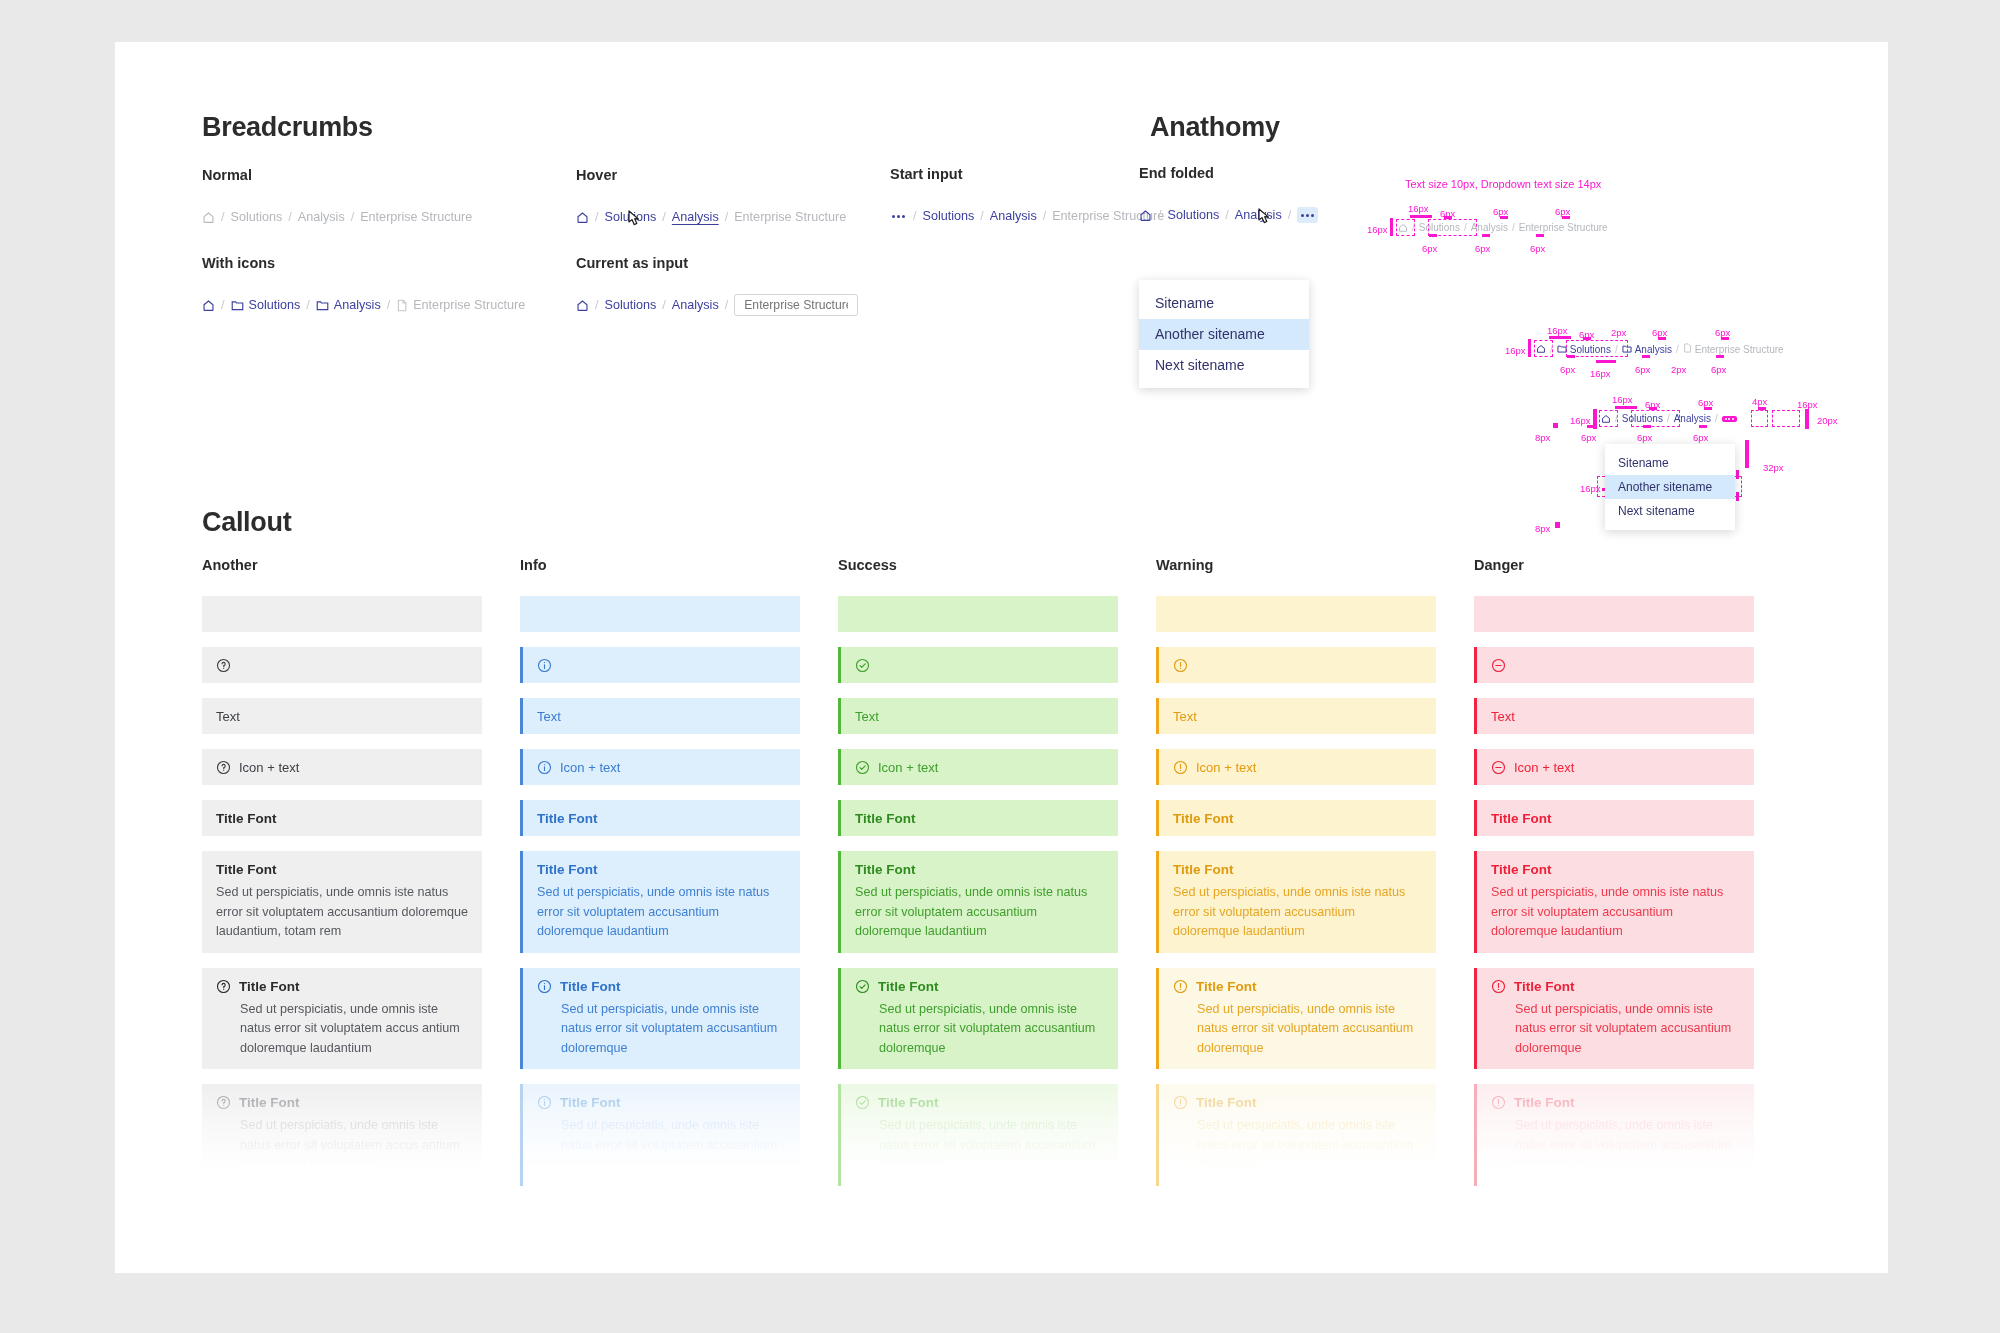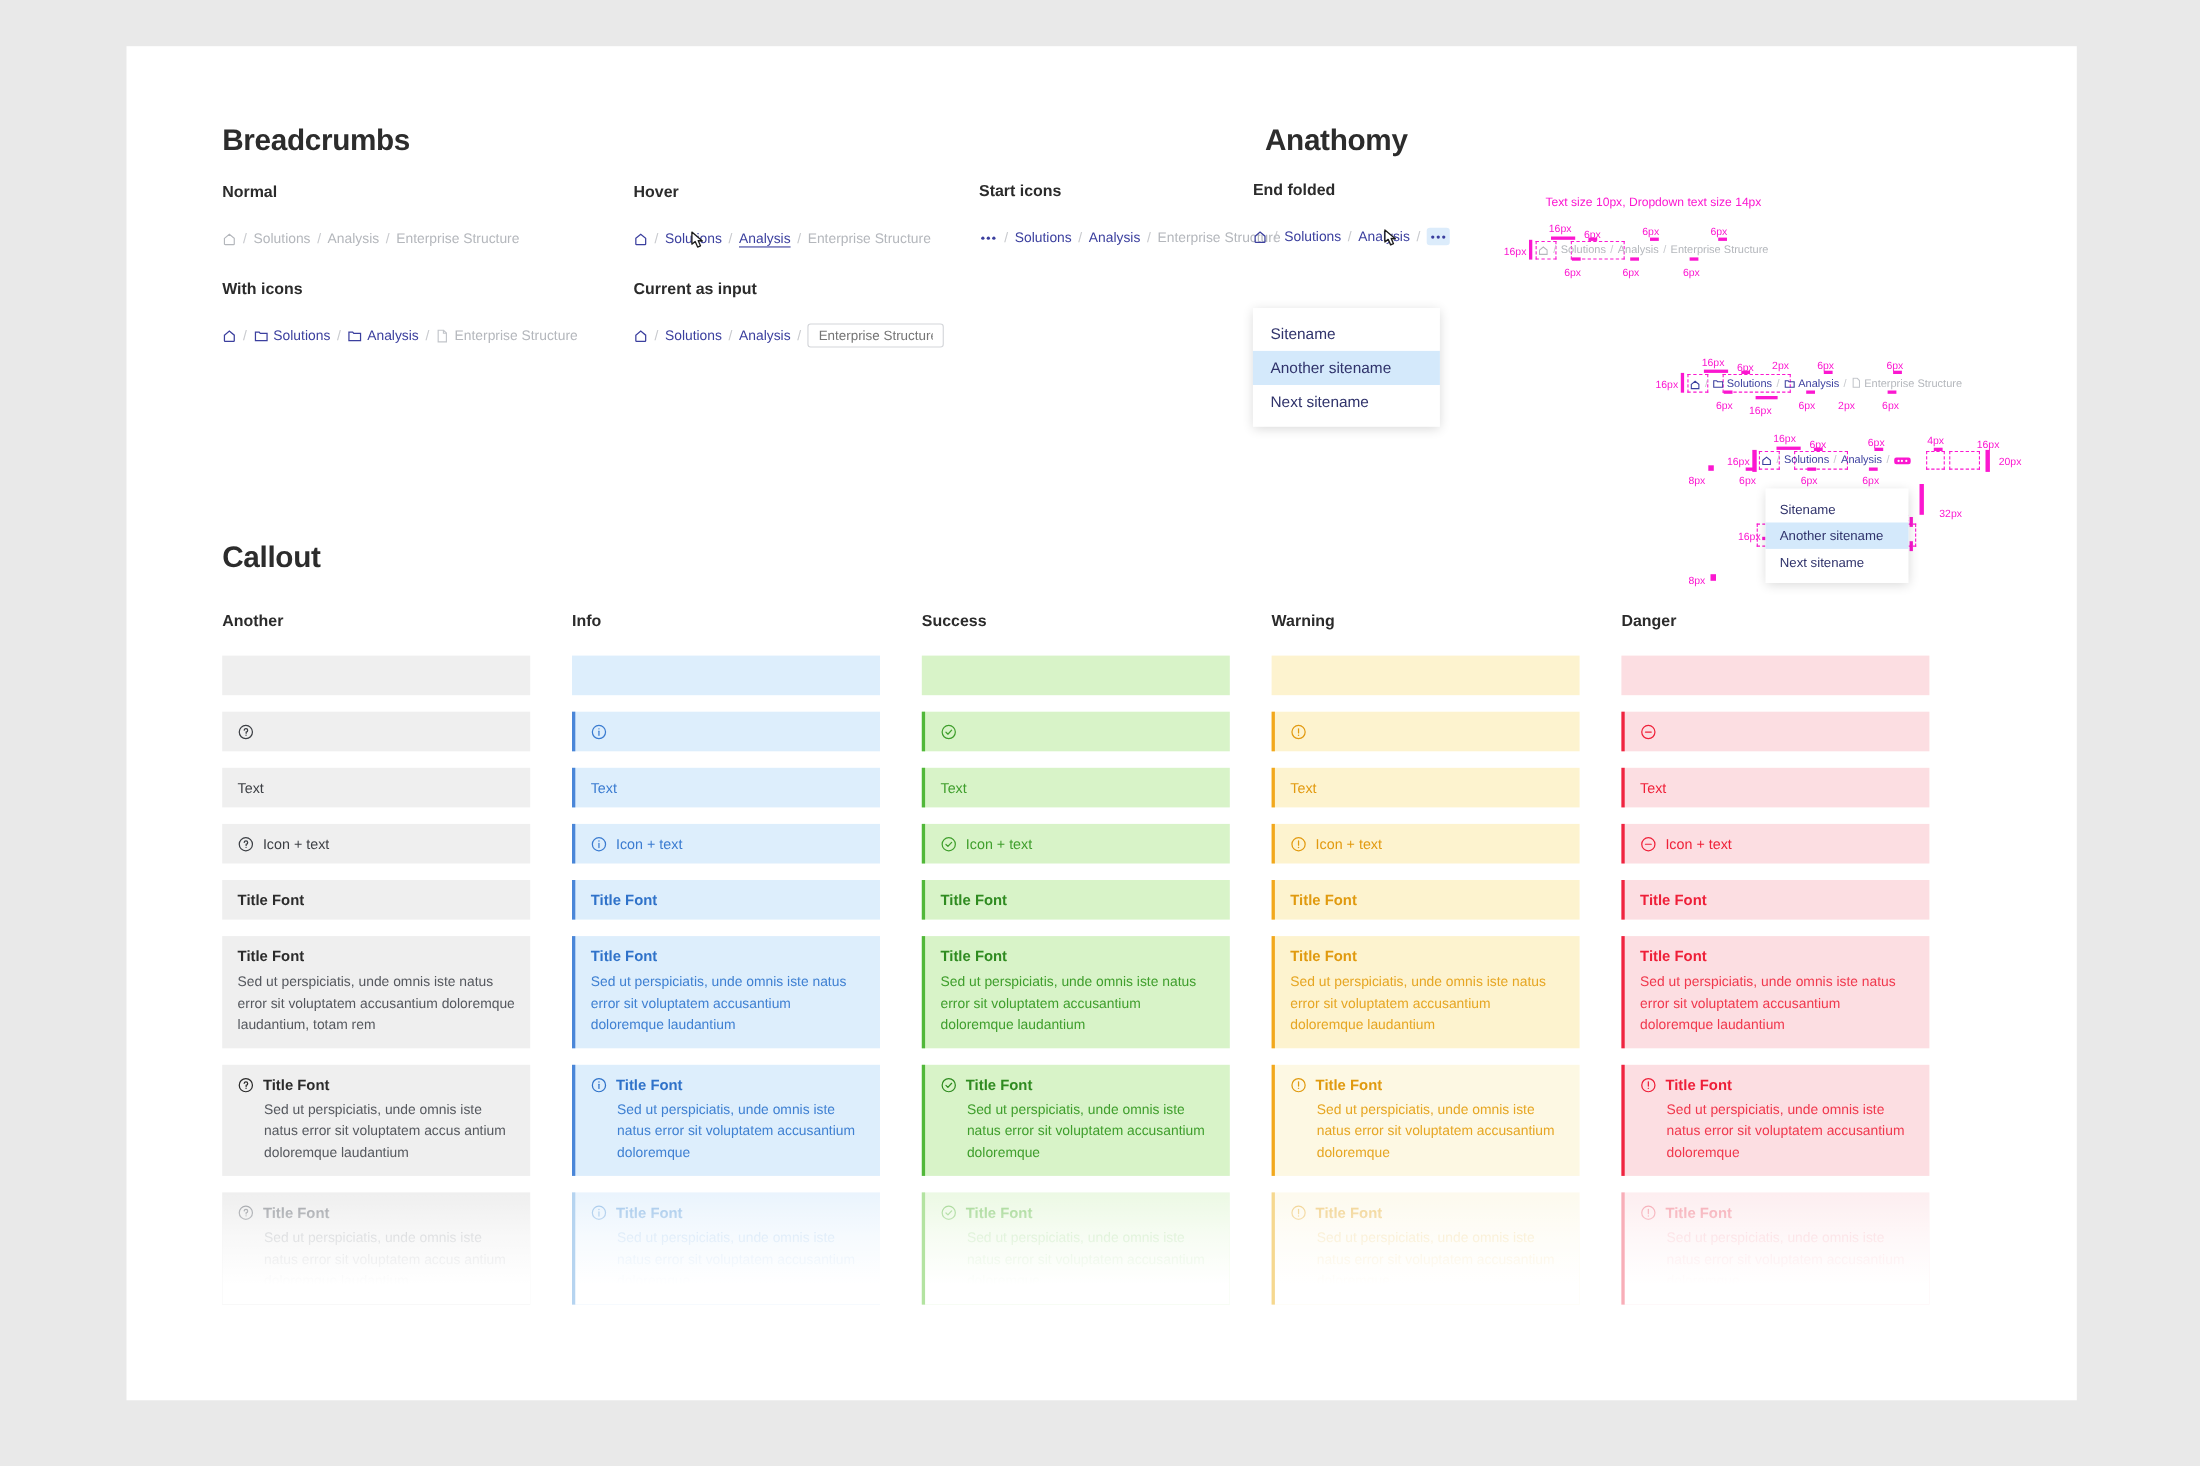--- a/index.html
+++ b/index.html
@@ -100,21 +100,21 @@
   .ana-bc .s { color: #c8cace; margin: 0 4px; }
   .ana-dd {
     position: absolute; background: #fff;
     box-shadow: 0 2px 10px rgba(0,0,0,.16);
     padding: 7px 0; width: 130px;
   }
   .ana-dd .it { font-size: 12px; color: #30336b; padding: 5px 13px; }
   .ana-dd .it.sel { background: #d4e9fb; }
 
   
-  #callout-title { position: absolute; left: 87px; top: 449px; }
+  #callout-title { position: absolute; left: 87px; top: 465px; }
   .co-col { position: absolute; top: 515px; width: 280px; }
   .co-label { margin-bottom: 23px; }
   .co {
     position: relative;
     margin-bottom: 15px;
     padding: 11px 14px;
     overflow: hidden;
   }
   .co.bar { border-left: 3px solid; padding-left: 14px; }
   .co-empty { height: 36px; padding: 0; }
@@ -178,21 +178,21 @@
       <span class="bc-item muted">Enterprise Structure</span>
     </div>
     <div class="cursor" style="left:48px; top:42px;">
       <svg width="20" height="26" viewBox="0 0 20 26">
           <path d="M5 2v11l3-2.4 2.2 5 2.6-1.1-2.1-4.8 3.8.4z" fill="#fff" stroke="#1b1b1b" stroke-width="1.2" stroke-linejoin="round"></path>
         </svg>
     </div>
   </div>
 
   <div class="bc-group" style="left:775px; top:124px;">
-    <div class="h-sub bc-label">Start icons</div>
+    <div class="h-sub bc-label">Start input</div>
     <div class="bc-row">
       <span class="bc-dots">
           <i></i>
           <i></i>
           <i></i>
         </span>
       <span class="bc-sep">/</span>
       <span class="bc-item">Solutions</span>
       <span class="bc-sep">/</span>
       <span class="bc-item">Analysis</span>

